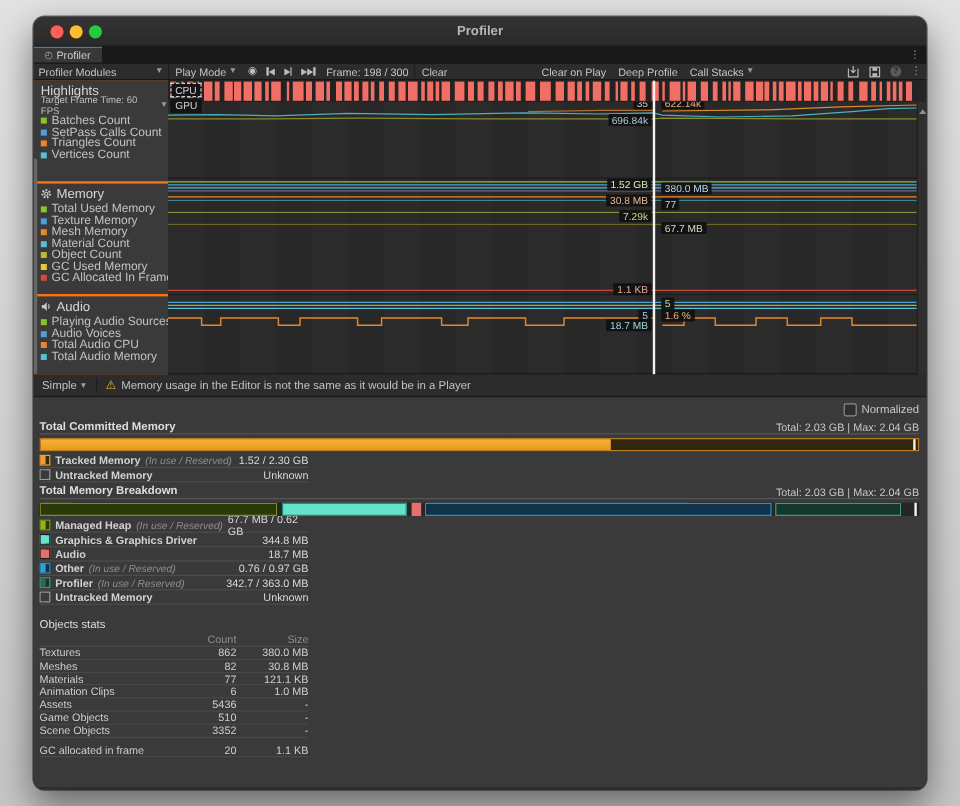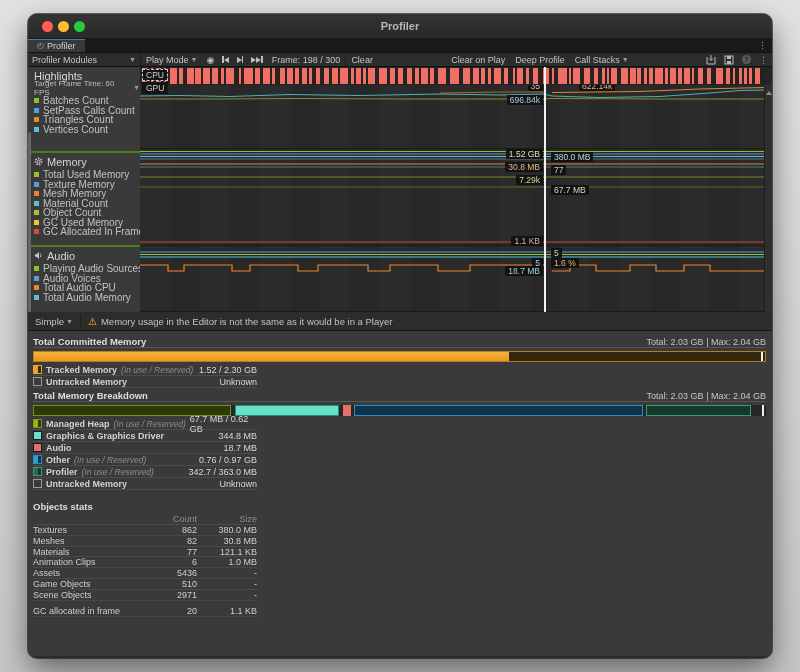--- a/index.html
+++ b/index.html
@@ -22,21 +22,21 @@
   .tsep{width:1px;height:100%;background:#1e1e1e}
   .arrow{font-size:7px;color:#9a9a9a}
   .tri{width:0;height:0;border-style:solid;display:inline-block}
   .tri-l{border-width:3.5px 5px 3.5px 0;border-color:transparent #bdbdbd transparent transparent}
   .tri-r{border-width:3.5px 0 3.5px 5px;border-color:transparent transparent transparent #bdbdbd}
   .vb{width:1.5px;height:7px;background:#bdbdbd;display:inline-block}
   .iconbtn{display:flex;align-items:center;justify-content:center;padding:0 4px;height:100%}
   .helpdot{width:9px;height:9px;border-radius:50%;background:#5a5a5a;color:#222;font-size:7px;font-weight:700;text-align:center;line-height:9px}
   
   .charts{position:relative;height:245px;background:#262626;overflow:hidden}
-  .sidebar{position:absolute;left:0;top:0;width:112px;height:245px;background:#4d7c0f}
+  .sidebar{position:absolute;left:0;top:0;width:112px;height:245px;background:#f97316}
   .module{position:absolute;left:0;width:112px;background:#3a3a3a;box-sizing:border-box;padding:2px 0 0 6px;overflow:hidden}
   .mod-title-row{display:flex;align-items:center;gap:4px;height:13px}
   .mod-title{font-size:11px;color:#d6d6d6}
   .mod-sub{display:flex;align-items:center;gap:3px;font-size:8px;color:#bdbdbd;height:11px}
   .li{display:flex;align-items:center;gap:4px;height:9.5px;font-size:10px;color:#c2c2c2;white-space:nowrap}
   .sw{width:5px;height:5px;flex:none}
   .side-scroll{position:absolute;left:0;top:65px;width:3px;height:180px;background:#666;border-radius:2px;z-index:6}
   .chartarea{position:absolute;left:112px;top:0;width:632px;height:245px;background:#252525}
   .cpanel{position:absolute;left:0;width:625px;background:#282828;border-bottom:1px solid #191919;box-sizing:border-box;
     background-image:repeating-linear-gradient(90deg,rgba(255,255,255,.015) 0 30px,rgba(0,0,0,0) 30px 60px)}
@@ -68,21 +68,21 @@
   .seg{position:absolute;top:0;bottom:0}
   .maxtick{position:absolute;right:2px;top:0;bottom:0;width:2px;background:#f0f0f0}
   .rows{width:224px}
   .lrow{display:flex;align-items:center;height:11px;border-bottom:1px solid #4c4c4c;font-size:9px;gap:4px}
   .sw2{width:9px;height:9px;position:relative;box-sizing:border-box;border:1px solid #1a1a1a;flex:none}
   .sw2 i{position:absolute;left:0;top:0;bottom:0;width:50%}
   .ll{color:#d2d2d2;font-weight:700;white-space:nowrap}
   .ln{color:#8e8e8e;font-style:italic;font-size:8.5px;white-space:nowrap}
   .lv{margin-left:auto;color:#d8d8d8}
   .tbl{width:224px;margin-top:11px}
-  .objtitle{font-weight:700;color:#dedede;font-size:9.5px;height:12px}
+  .objtitle{font-weight:400;color:#dedede;font-size:9.5px;height:12px}
   .thead{display:flex;height:11px;align-items:center;font-size:9px;color:#8e8e8e;border-bottom:1px solid #4c4c4c}
   .trow{display:flex;height:9.8px;align-items:center;border-bottom:1px solid #484848;font-size:9px;color:#cecece}
   .tlb{flex:1}
   .tc{width:46px;text-align:right}
   .ts{width:60px;text-align:right}
   .gcrow{margin-top:6px;border-top:0}
 </style>
 </head>
 <body>
 
@@ -289,21 +289,21 @@
         <line x1="0" y1="175" x2="625" y2="175" stroke="#c04a3a" stroke-width="1"></line>
 
         <line x1="0" y1="185" x2="625" y2="185" stroke="#4f9fd8" stroke-width="1"></line>
         <line x1="0" y1="187.5" x2="625" y2="187.5" stroke="#8dc32a" stroke-width="1"></line>
         <line x1="0" y1="190" x2="625" y2="190" stroke="#55c0d8" stroke-width="1"></line>
         <path d="M0,198 H28 V204 H44 V198 H92 V204 H110 V198 H158 V204 H178 V198 H228 V204 H250 V198 H298 V204 H330 V198 H404 M412,204 H430 V198 H456 V204 H490 V198 H516 V204 H544 V198 H570 V204 H625" fill="none" stroke="#e8872a" stroke-width="1.2"></path>
       </svg>
 
       <div id="chart-labels">
           <div class="vlabel" style="color: rgb(200, 200, 200); top: 14px; right: 229px;">35</div>
-          <div class="vlabel" style="color: rgb(232, 176, 128); top: 14px; left: 411px; margin-left: 28px;">622.14k</div>
+          <div class="vlabel" style="color: rgb(232, 176, 128); top: 14px; left: 411px;">622.14k</div>
           <div class="vlabel" style="color: rgb(168, 204, 224); top: 28px; right: 229px;">696.84k</div>
           <div class="vlabel" style="color: rgb(220, 228, 180); top: 82px; right: 229px;">1.52 GB</div>
           <div class="vlabel" style="color: rgb(180, 212, 232); top: 85px; left: 411px;">380.0 MB</div>
           <div class="vlabel" style="color: rgb(232, 184, 140); top: 95px; right: 229px;">30.8 MB</div>
           <div class="vlabel" style="color: rgb(168, 216, 220); top: 98px; left: 411px;">77</div>
           <div class="vlabel" style="color: rgb(212, 212, 144); top: 108px; right: 229px;">7.29k</div>
           <div class="vlabel" style="color: rgb(216, 216, 192); top: 118px; left: 411px;">67.7 MB</div>
           <div class="vlabel" style="color: rgb(224, 168, 160); top: 169px; right: 229px;">1.1 KB</div>
           <div class="vlabel" style="color: rgb(192, 220, 156); top: 181px; left: 411px;">5</div>
           <div class="vlabel" style="color: rgb(168, 200, 232); top: 191px; right: 229px;">5</div>
@@ -410,20 +410,24 @@
       <span>Simple</span>
         <span class="arrow">▼</span>
     </div>
     <div class="tsep" style="height:12px"></div>
     <span class="warn">⚠</span>
     <span style="margin-left:-3px">Memory usage in the Editor is not the same as it would be in a Player</span>
   </div>
 
   <div class="details">
 
+    <div class="normrow">
+      <span class="chk"></span>
+      <span>Normalized</span>
+    </div>
 
     <div class="sec-head">
       <span class="sec-title">Total Committed Memory</span>
       <span class="sec-total">Total: 2.03 GB | Max: 2.04 GB</span>
     </div>
     <div class="mbar" id="committed-bar" style="background-color: rgb(50, 39, 15); border-color: rgb(185, 124, 32);">
       <div id="committed-fill" style="width: 65%;"></div>
       <div class="maxtick"></div>
     </div>
     <div class="rows">
@@ -539,21 +543,21 @@
           <span class="tc">5436</span>
           <span class="ts">-</span>
         </div>
       <div class="trow">
           <span class="tlb">Game Objects</span>
           <span class="tc">510</span>
           <span class="ts">-</span>
         </div>
       <div class="trow">
           <span class="tlb">Scene Objects</span>
-          <span class="tc">2971</span>
+          <span class="tc">3352</span>
           <span class="ts">-</span>
         </div>
       <div class="trow gcrow">
           <span class="tlb">GC allocated in frame</span>
           <span class="tc">20</span>
           <span class="ts">1.1 KB</span>
         </div>
     </div>
 
   </div>

